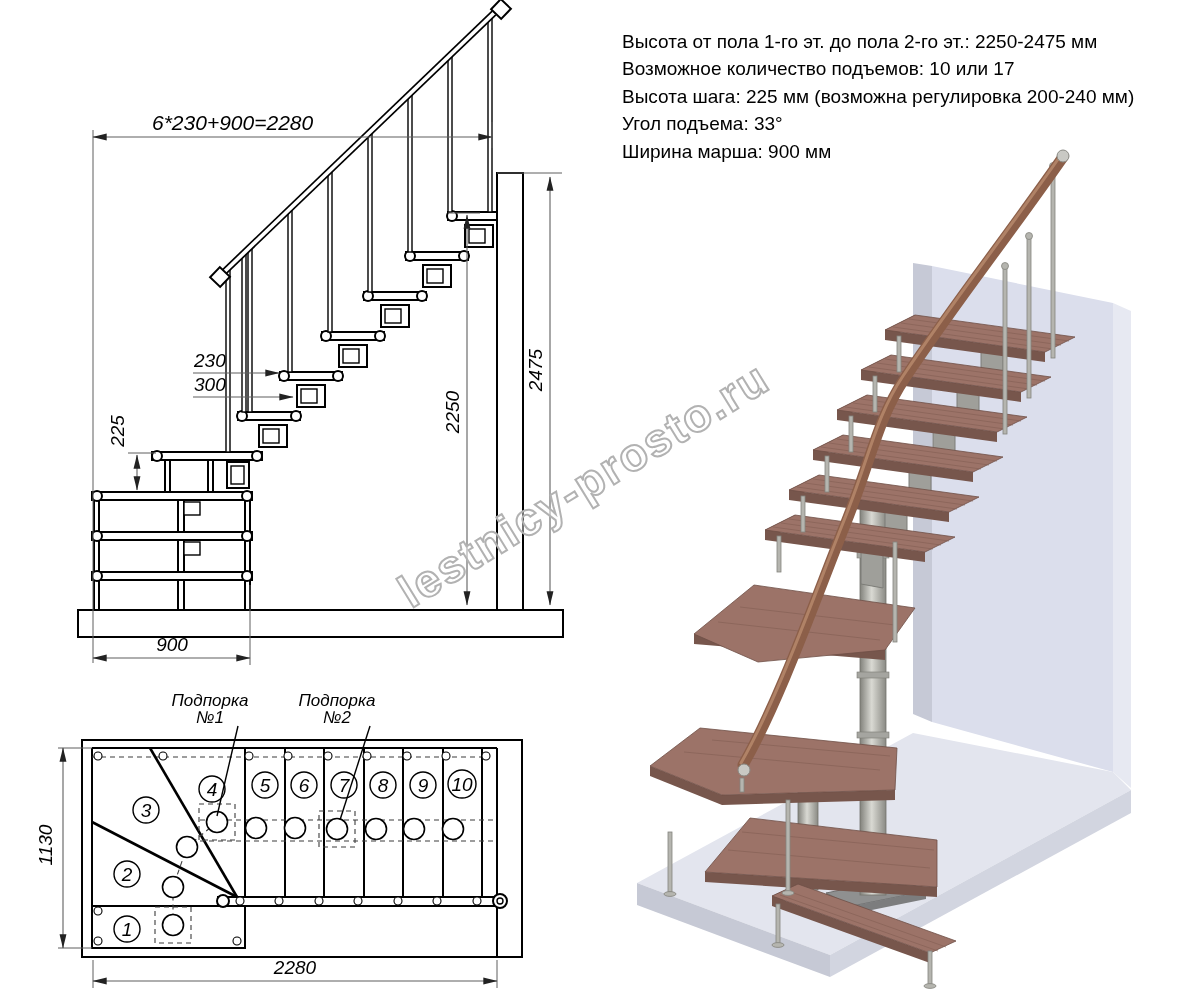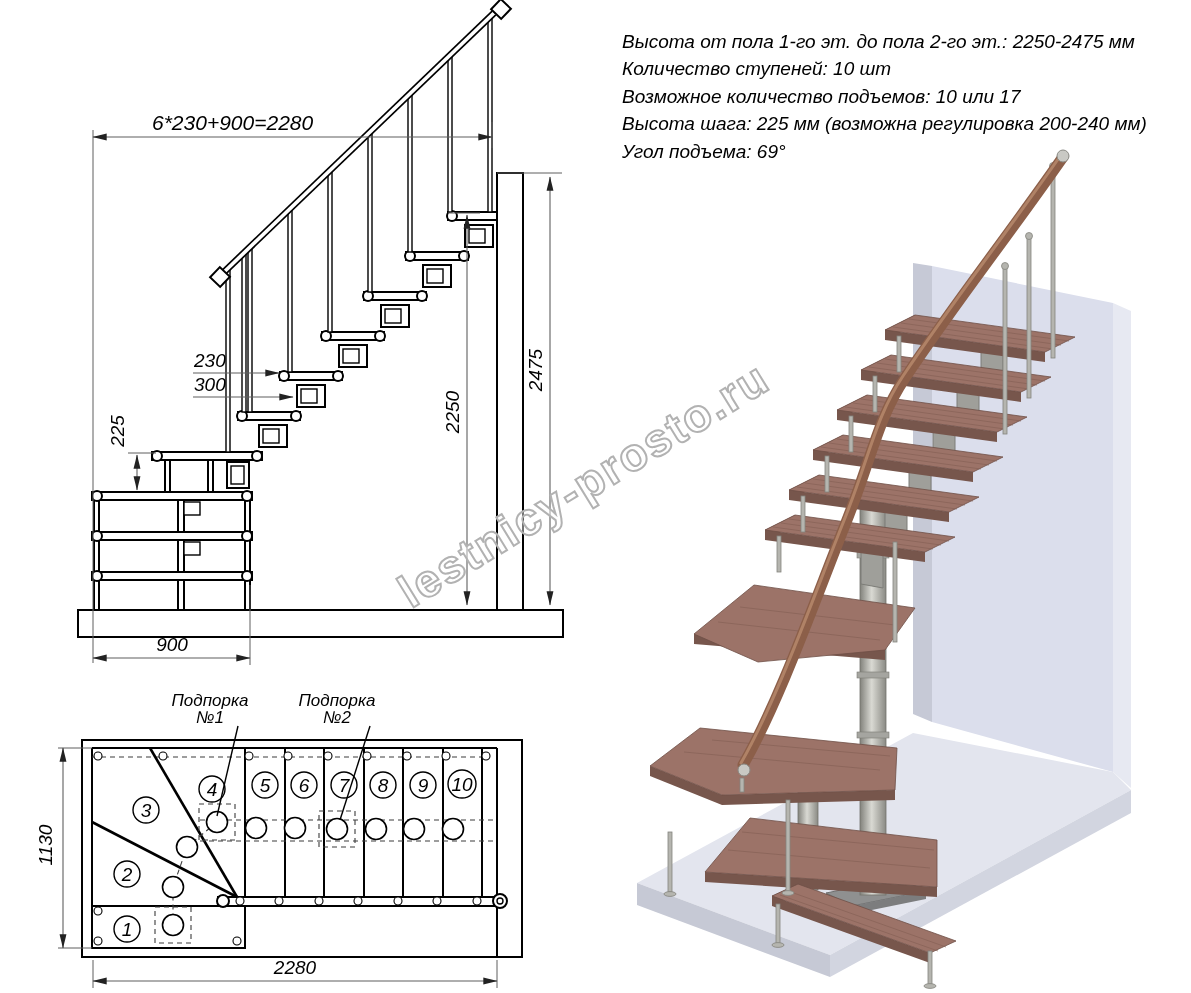--- a/index.html
+++ b/index.html
@@ -18,21 +18,21 @@
   text.pl {font:italic 17px "Liberation Sans",sans-serif;fill:#000;}
   text.num {font:italic 19px "Liberation Sans",sans-serif;fill:#000;}
   .wood {fill:#9c7368;stroke:#6e4f46;stroke-width:0.8;}
   .woodf{fill:#77564c;stroke:none;}
   .woodl{fill:#6b4c43;stroke:none;}
   .metal{fill:#b5b5af;stroke:#84847e;stroke-width:0.8;}
   .streak{stroke:#856055;stroke-width:1;opacity:0.65;}
   
   .specs{position:absolute;left:622px;top:28px;width:560px;
          font-size:19px;line-height:27.4px;color:#000;}
-  .specs div{white-space:nowrap;font-style:italic;}
+  .specs div{white-space:nowrap;}
 </style>
 </head>
 <body>
 
 <div class="canvas">
 
 <svg width="1191" height="993" viewBox="0 0 1191 993">
 <defs>
   <marker id="arr" viewBox="0 0 12 8" refX="11.5" refY="4" markerWidth="13" markerHeight="9" orient="auto-start-reverse">
     <path d="M0,1.1 L12,4 L0,6.9 Z" fill="#222"></path>
@@ -440,19 +440,19 @@
     <line class="dim" x1="93" y1="981" x2="497" y2="981" marker-start="url(#arr)" marker-end="url(#arr)"></line>
     <text class="d" x="295" y="974" text-anchor="middle">2280</text>
   </g>
 </g>
 
 <text transform="translate(592,498) rotate(-31.5)" text-anchor="middle" style="font:bold 46px 'Liberation Sans',sans-serif; fill:rgba(255,255,255,0.45); stroke:#b2b2b2; stroke-width:2; letter-spacing:2px;">lestnicy-prosto.ru</text>
 </svg>
 
 <div class="specs">
   <div>Высота от пола 1-го эт. до пола 2-го эт.: 2250-2475 мм</div>
-  <div>Количество ступеней: 10 шт</div>
   <div>Возможное количество подъемов: 10 или 17</div>
   <div>Высота шага: 225 мм (возможна регулировка 200-240 мм)</div>
-  <div>Угол подъема: 69°</div>
+  <div>Угол подъема: 33°</div>
+  <div>Ширина марша: 900 мм</div>
 </div>
 
 </div>
 
 </body></html>

